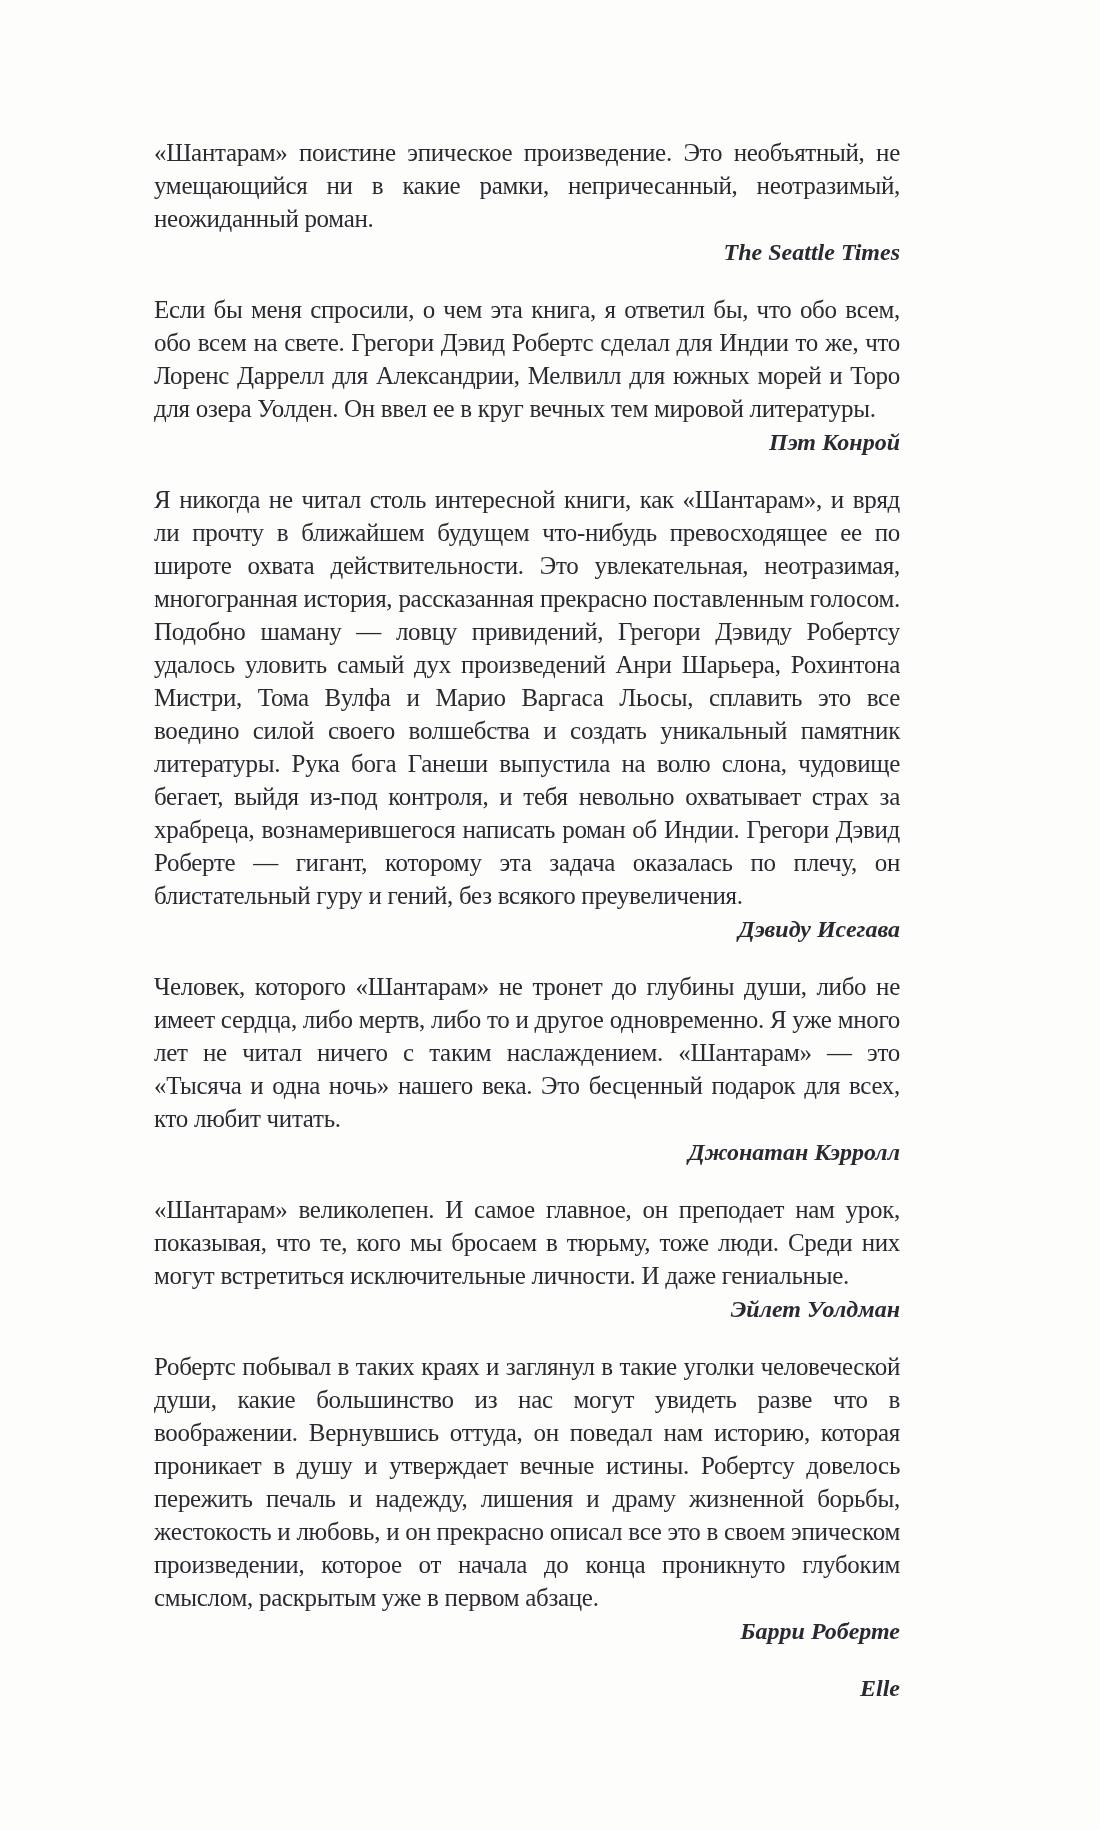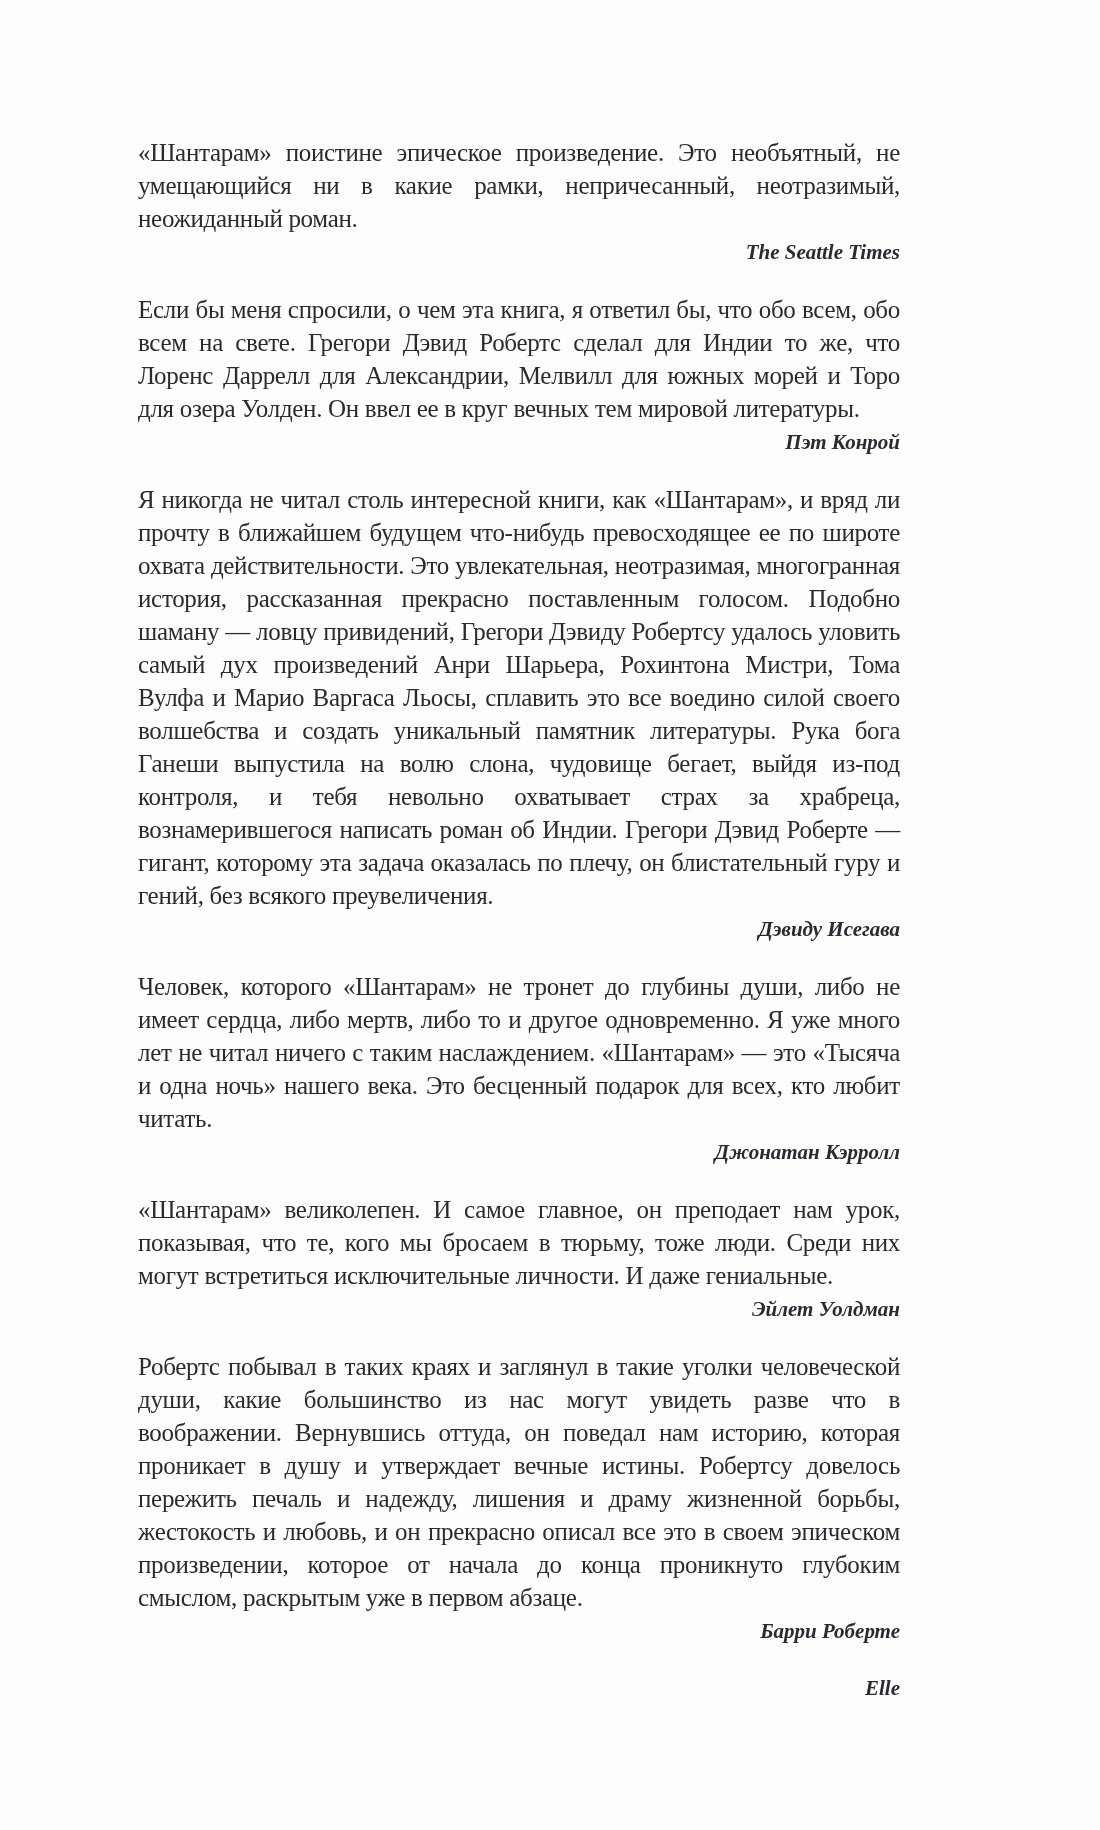--- a/index.html
+++ b/index.html
@@ -13,33 +13,33 @@
     height: 1830px;
     margin: 0;
     background: #fdfdfb;
     box-sizing: border-box;
     padding: 136px 200px 40px 138px;
     overflow: hidden;
     font-family: "Liberation Serif", serif;
     color: #2a2a33;
   }
   .review {
-    margin: 0 0 24px 0;
+    margin: 0 0 24px 16px;
   }
   .review-text {
     margin: 0;
     font-size: 25px;
     line-height: 33px;
     letter-spacing: -0.3px;
     text-align: justify;
     text-justify: inter-word;
   }
   .review-attribution {
     margin: 1px 0 0 0;
-    font-size: 21px;
+    font-size: 24px;
     line-height: 33px;
     font-style: italic;
     font-weight: bold;
     text-align: right;
   }
 </style>
 </head>
 <body>
 
 <div class="page">

